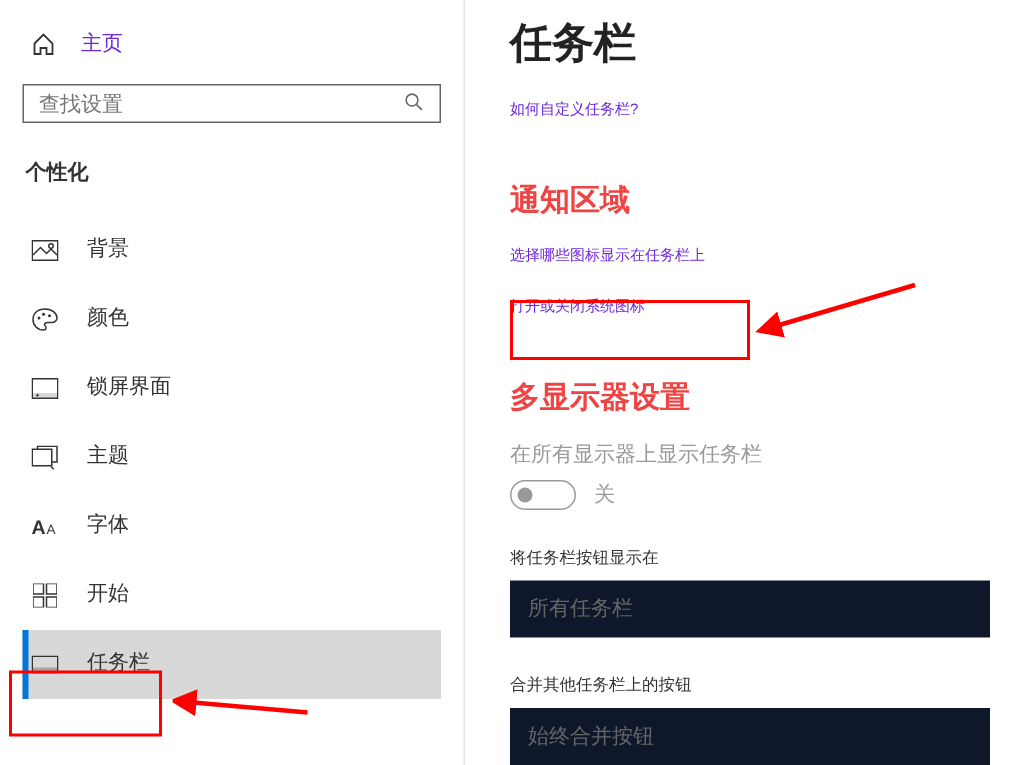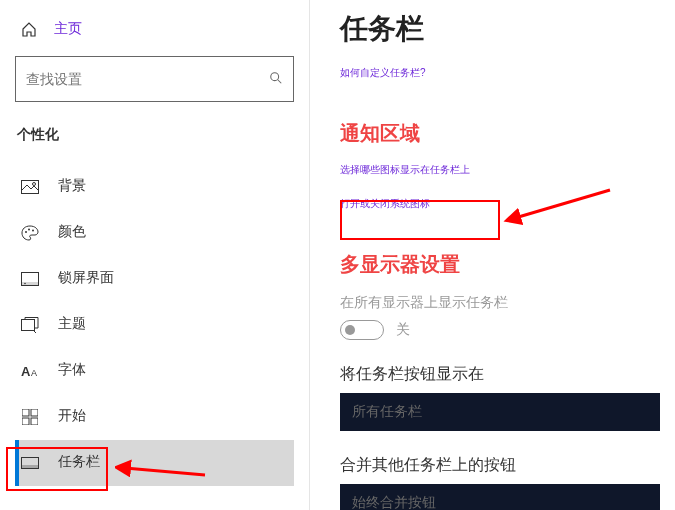--- a/index.html
+++ b/index.html
@@ -35,21 +35,21 @@
       align-items: center;
       justify-content: center;
     }
     .home-label {
       font-size: 14px;
       color: #6d28d9;
     }
     .search-box {
       margin-top: 8px;
       border: 1px solid #666;
-      height: 46px;
+      height: 26px;
       display: flex;
       align-items: center;
       padding: 0 10px;
       justify-content: space-between;
     }
     .search-input {
       border: none;
       outline: none;
       font-size: 14px;
       background: transparent;
@@ -145,21 +145,21 @@
       background: #999;
       position: absolute;
       left: 4px;
       top: 4px;
     }
     .toggle-label {
       font-size: 14px;
       color: #999;
     }
     .field-label {
-      font-size: 16px;
+      font-size: 11px;
       color: #333;
       margin-bottom: 8px;
     }
     .dropdown {
       background: #0f172a;
       padding: 10px 12px;
       font-size: 14px;
       color: #666;
       width: 320px;
       margin-bottom: 24px;

